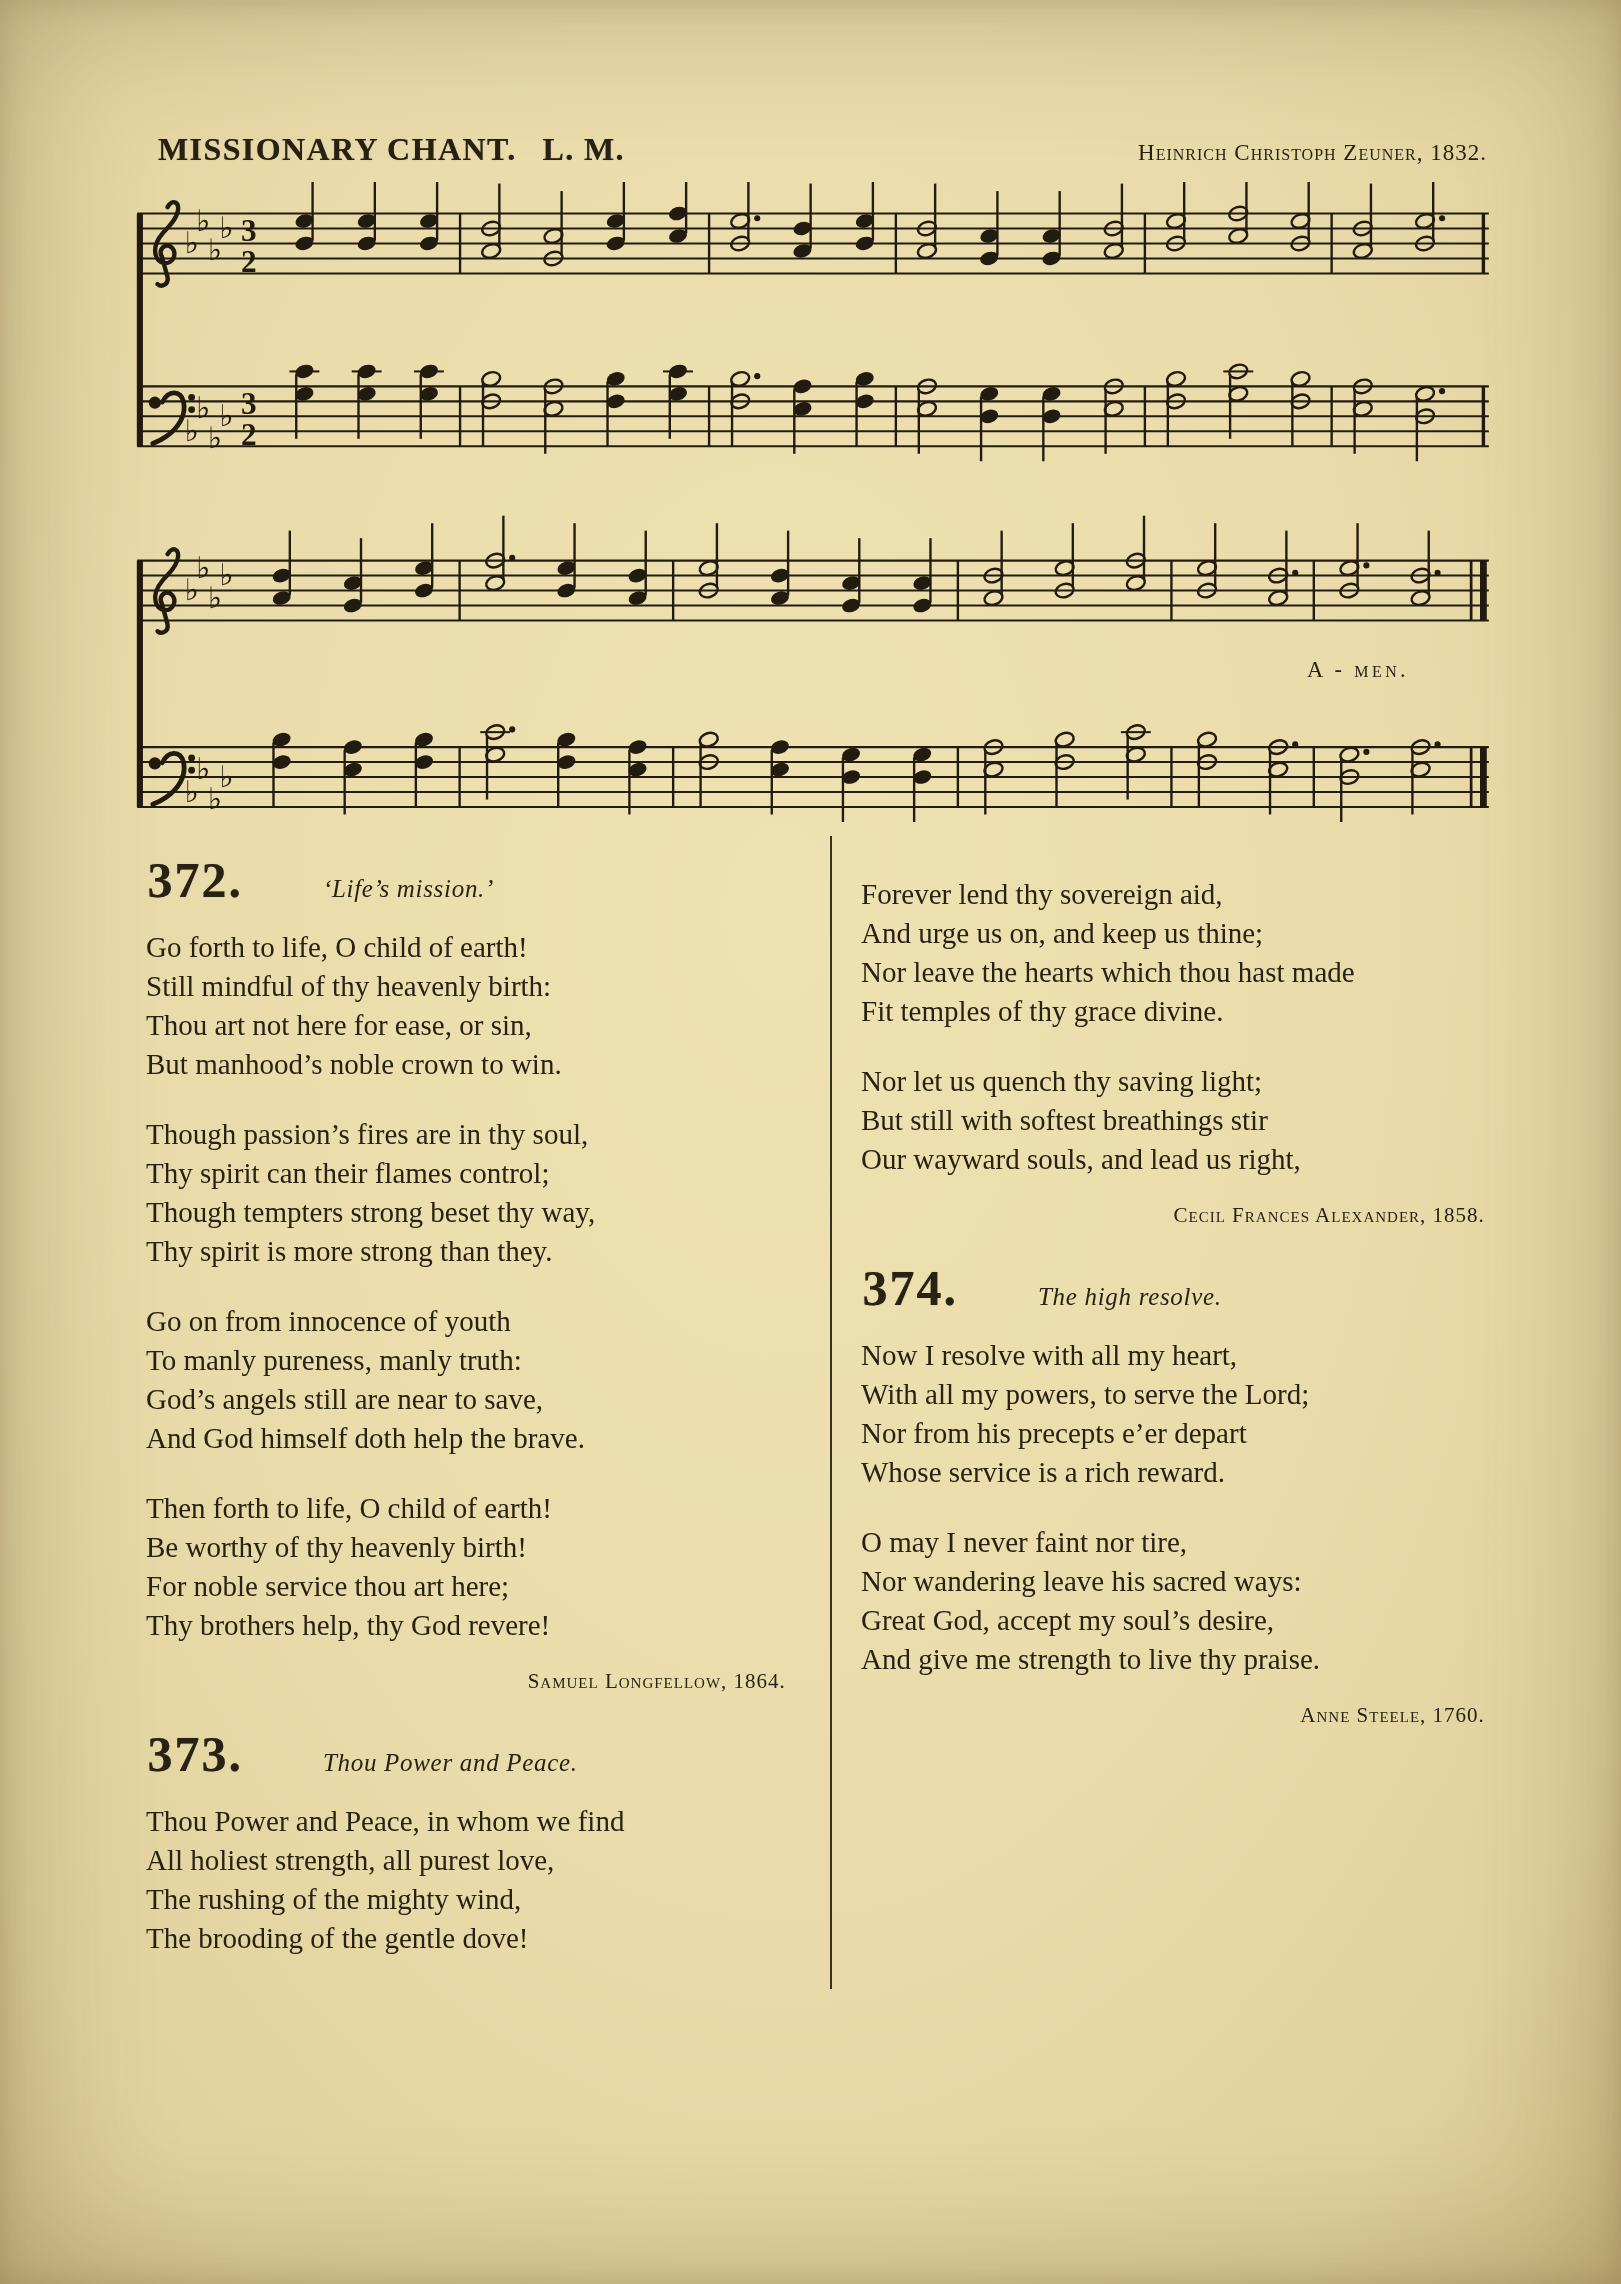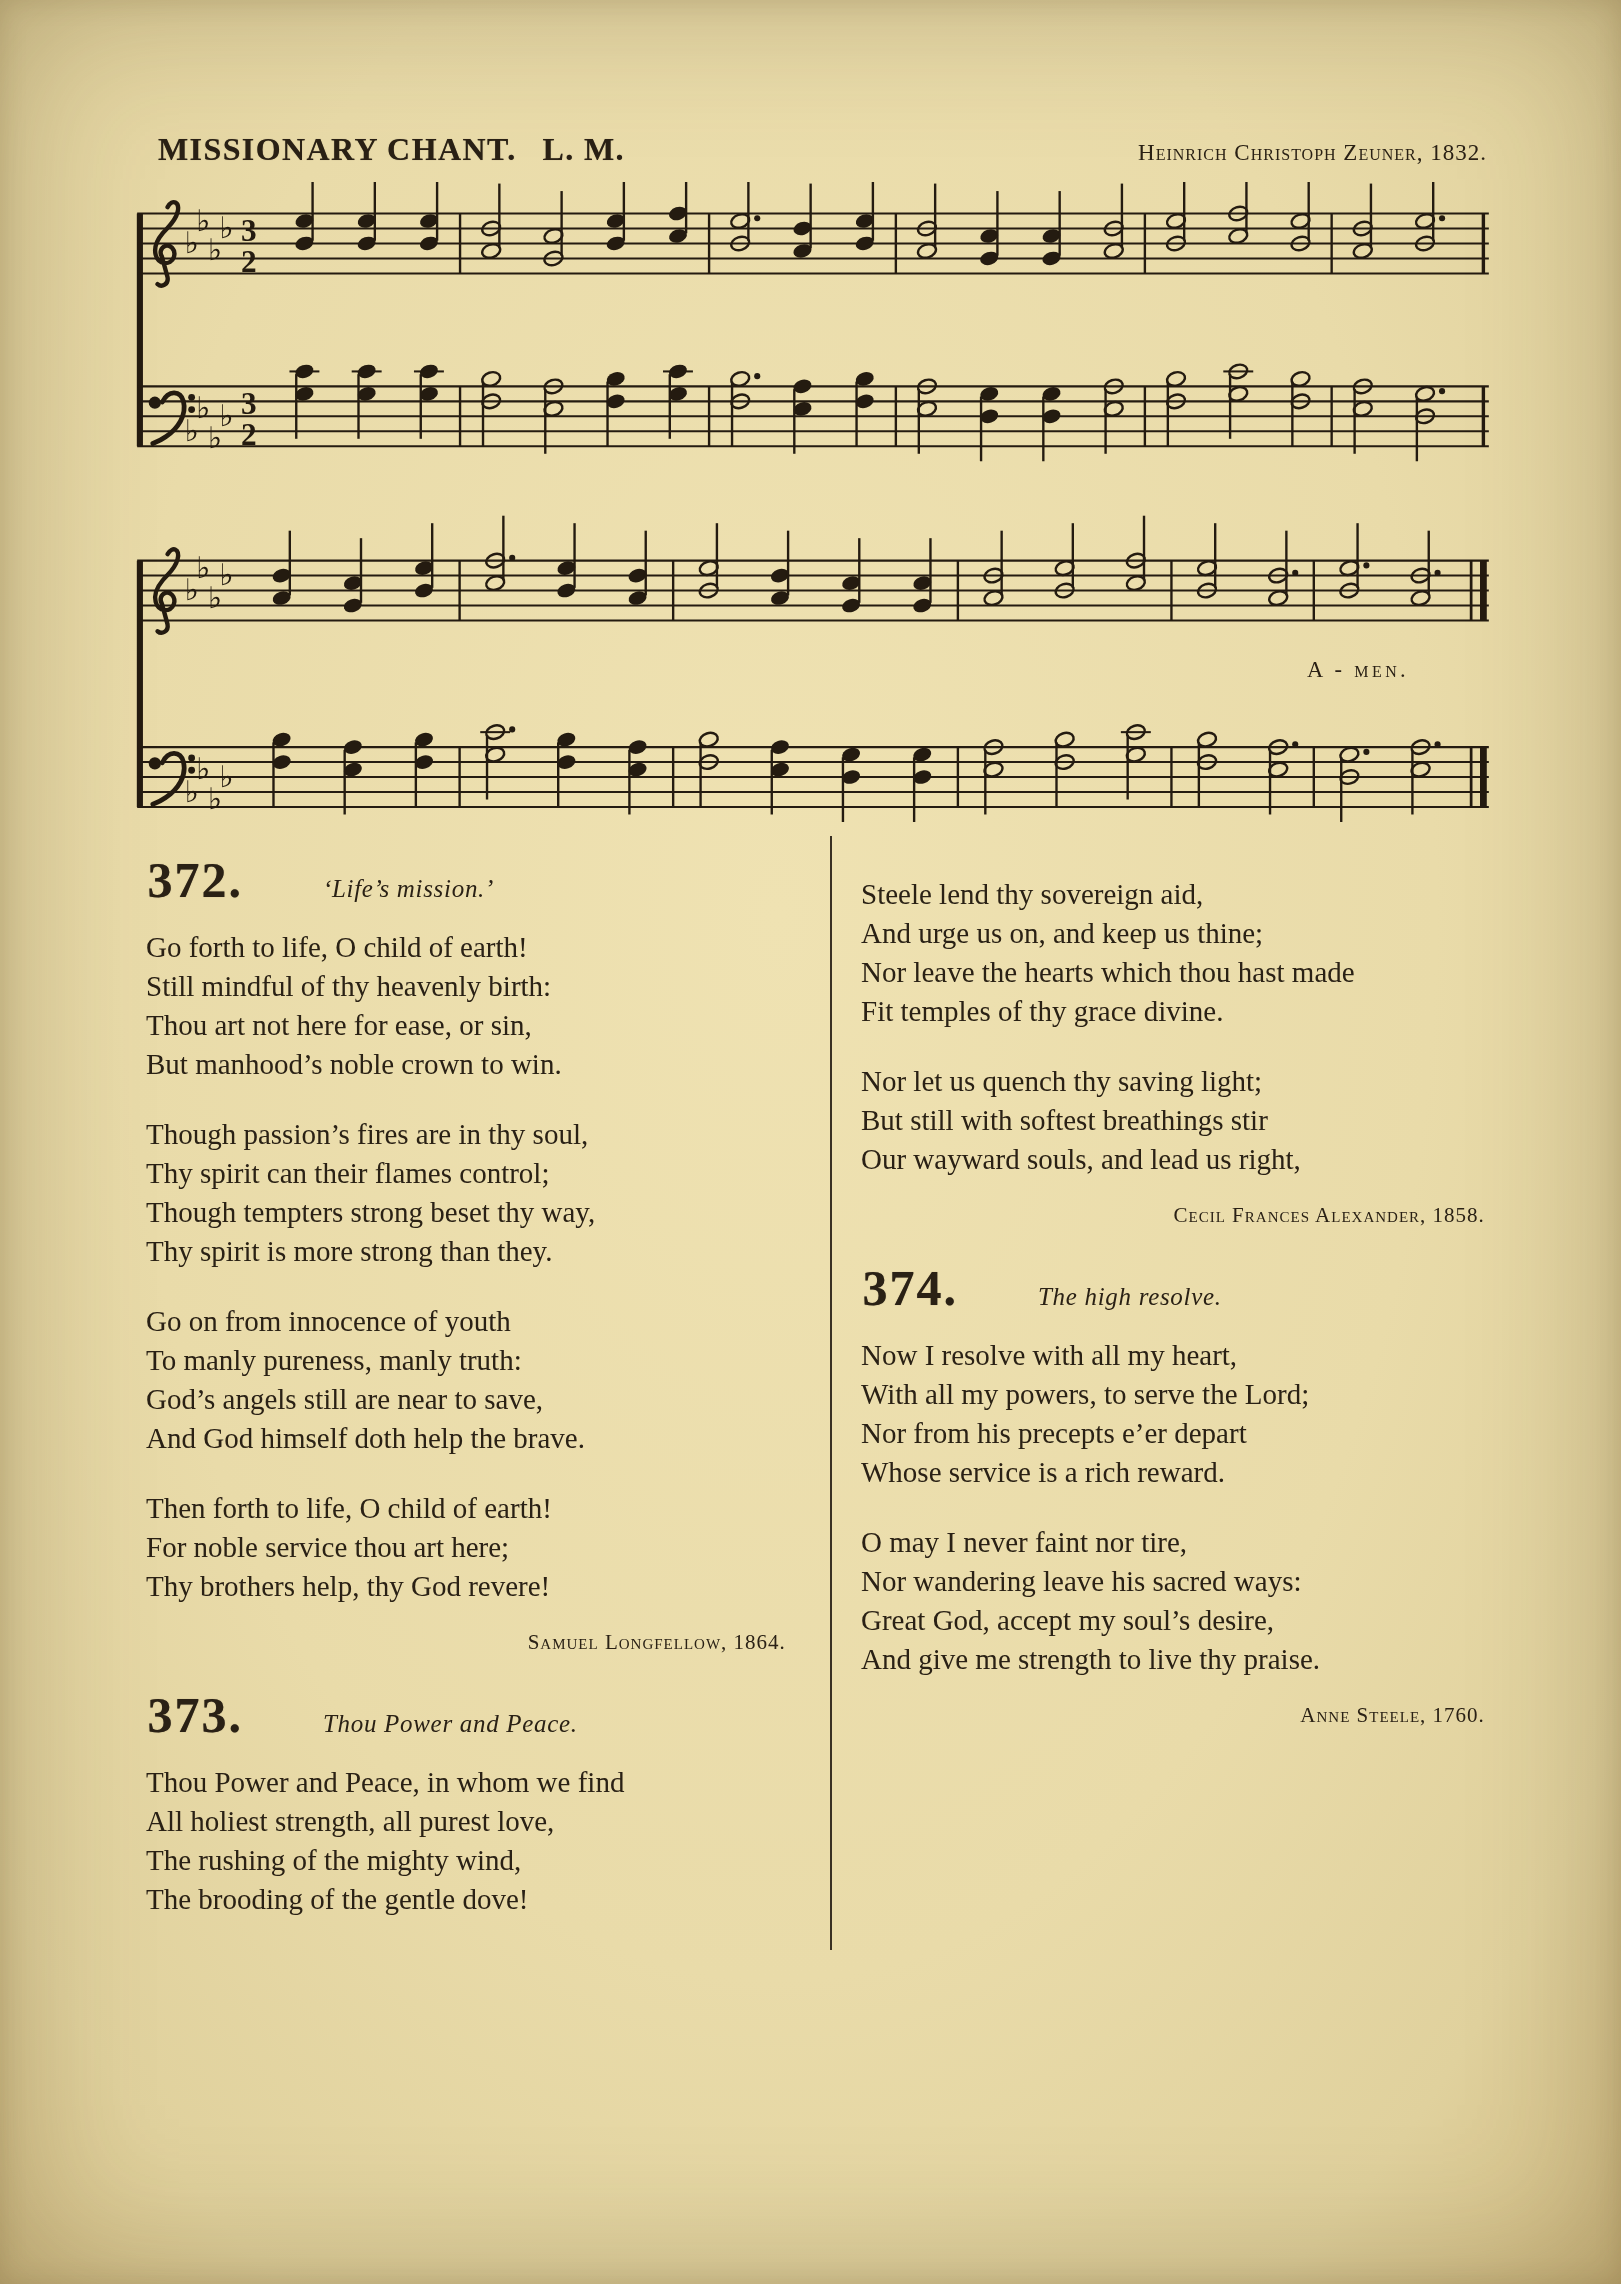--- a/index.html
+++ b/index.html
@@ -395,39 +395,40 @@
           <div class="verse-line">Thy spirit is more strong than they.</div>
         </div>
         <div class="stanza">
           <div class="verse-line">Go on from innocence of youth</div>
           <div class="verse-line">To manly pureness, manly truth:</div>
           <div class="verse-line">God’s angels still are near to save,</div>
           <div class="verse-line">And God himself doth help the brave.</div>
         </div>
         <div class="stanza">
           <div class="verse-line">Then forth to life, O child of earth!</div>
+          <div class="verse-line">Be worthy of thy heavenly birth!</div>
           <div class="verse-line">For noble service thou art here;</div>
           <div class="verse-line">Thy brothers help, thy God revere!</div>
         </div>
         <div class="attribution">Samuel Longfellow, 1864.</div>
         <div class="hymn-head">
           <span class="hymn-number">373.</span>
           <span class="hymn-title">Thou Power and Peace.</span>
         </div>
         <div class="stanza">
           <div class="verse-line">Thou Power and Peace, in whom we find</div>
           <div class="verse-line">All holiest strength, all purest love,</div>
           <div class="verse-line">The rushing of the mighty wind,</div>
           <div class="verse-line">The brooding of the gentle dove!</div>
         </div>
       </div>
     <div class="divider"></div>
     <div class="col-right">
         <div class="stanza">
-          <div class="verse-line">Steele lend thy sovereign aid,</div>
+          <div class="verse-line">Forever lend thy sovereign aid,</div>
           <div class="verse-line">And urge us on, and keep us thine;</div>
           <div class="verse-line">Nor leave the hearts which thou hast made</div>
           <div class="verse-line">Fit temples of thy grace divine.</div>
         </div>
         <div class="stanza">
           <div class="verse-line">Nor let us quench thy saving light;</div>
           <div class="verse-line">But still with softest breathings stir</div>
           <div class="verse-line">Our wayward souls, and lead us right,</div>
         </div>
         <div class="attribution">Cecil Frances Alexander, 1858.</div>

